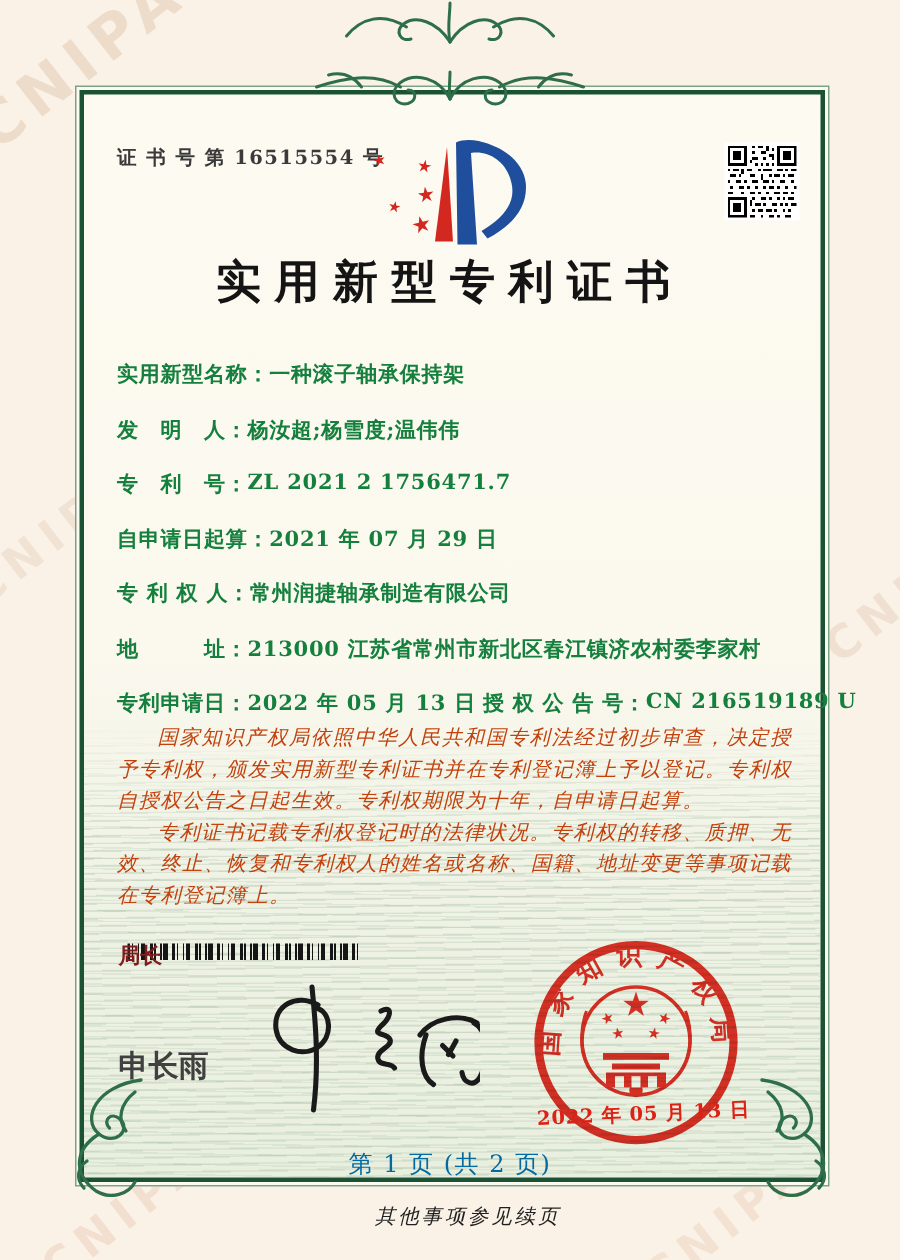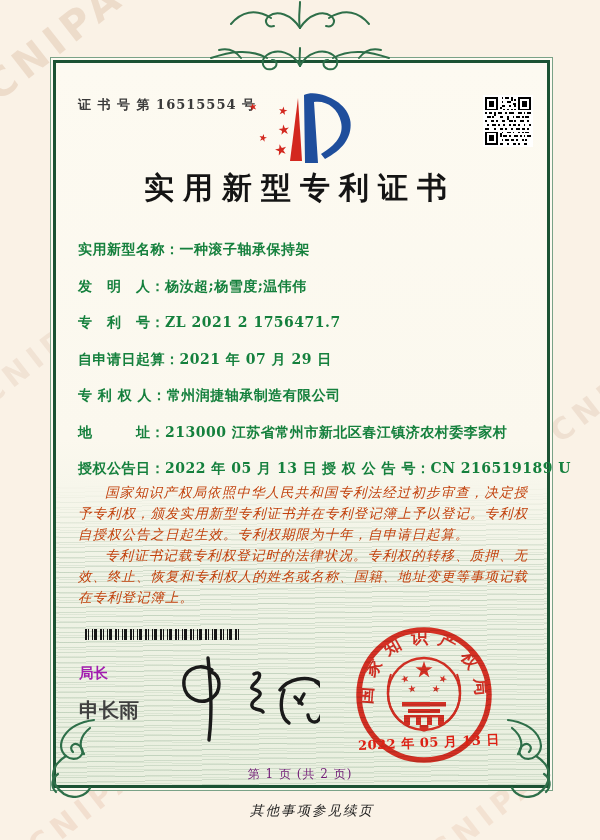--- a/index.html
+++ b/index.html
@@ -51,31 +51,31 @@
   
   .bodytext { position:absolute; left:78px; top:482px; width:450px; font-size:13.5px;
               line-height:21px; color:#c2410c; font-style:italic; text-align:justify;
               letter-spacing:1px; }
   .bodytext p { text-indent:2em; }
 
   
   .barcode { position:absolute; left:85px; top:629px; width:156px; height:11px; background:
       repeating-linear-gradient(90deg,#151515 0 2px,transparent 2px 3px,#151515 3px 4px,
         transparent 4px 7px,#151515 7px 8px,transparent 8px 9px,#151515 9px 12px,transparent 12px 15px); }
-  .director-title { position:absolute; left:79px; top:664px; font-size:14.5px; font-weight:700; color:#a21caf; }
+  .director-title { position:absolute; left:79px; top:628px; font-size:14.5px; font-weight:700; color:#7f1d1d; }
   .director-name  { position:absolute; left:79px; top:697px; font-size:20px; font-weight:700; color:#404040; }
   .signature { position:absolute; left:168px; top:648px; }
 
   .seal { position:absolute; left:349px; top:620px; mix-blend-mode:multiply; opacity:.95; }
   .seal-date { position:absolute; left:358px; top:734px; width:135px; text-align:center;
                font-size:13px; font-weight:700; color:#dd2114; letter-spacing:0.5px;
                transform:rotate(-2.5deg); white-space:nowrap; }
 
   .page-no { position:absolute; left:0; top:766px; width:100%; text-align:center;
-             font-size:12px; color:#701a75; letter-spacing:1px; }
+             font-size:16px; color:#0369a1; letter-spacing:1px; }
   .footer-note { position:absolute; left:0; top:802px; width:100%; text-align:center;
              font-size:13.5px; color:#1f1f1f; font-style:italic; letter-spacing:2px;padding-left:24px; }
 </style>
 </head>
 <body>
 
 <div class="page">
 
   <div class="wm wm1">CNIPA</div>
   <div class="wm wm2">CNIPA</div>
@@ -181,21 +181,21 @@
     </div>
     <div class="frow">
       <span class="lab">专 利 权 人：</span>
       <span class="val">常州润捷轴承制造有限公司</span>
     </div>
     <div class="frow">
       <span class="lab">地　　　址：</span>
       <span class="val">213000 江苏省常州市新北区春江镇济农村委李家村</span>
     </div>
     <div class="frow" style="position:relative;">
-      <span class="lab">授权公告日：</span>
+      <span class="lab">专利申请日：</span>
       <span class="val">2022 年 05 月 13 日</span>
       <span class="grant-col">
         <span class="lab">授 权 公 告 号：</span>
         <span class="val">CN 216519189 U</span>
       </span>
     </div>
   </div>
 
   <div class="bodytext">
     <p>国家知识产权局依照中华人民共和国专利法经过初步审查，决定授予专利权，颁发实用新型专利证书并在专利登记簿上予以登记。专利权自授权公告之日起生效。专利权期限为十年，自申请日起算。</p>

